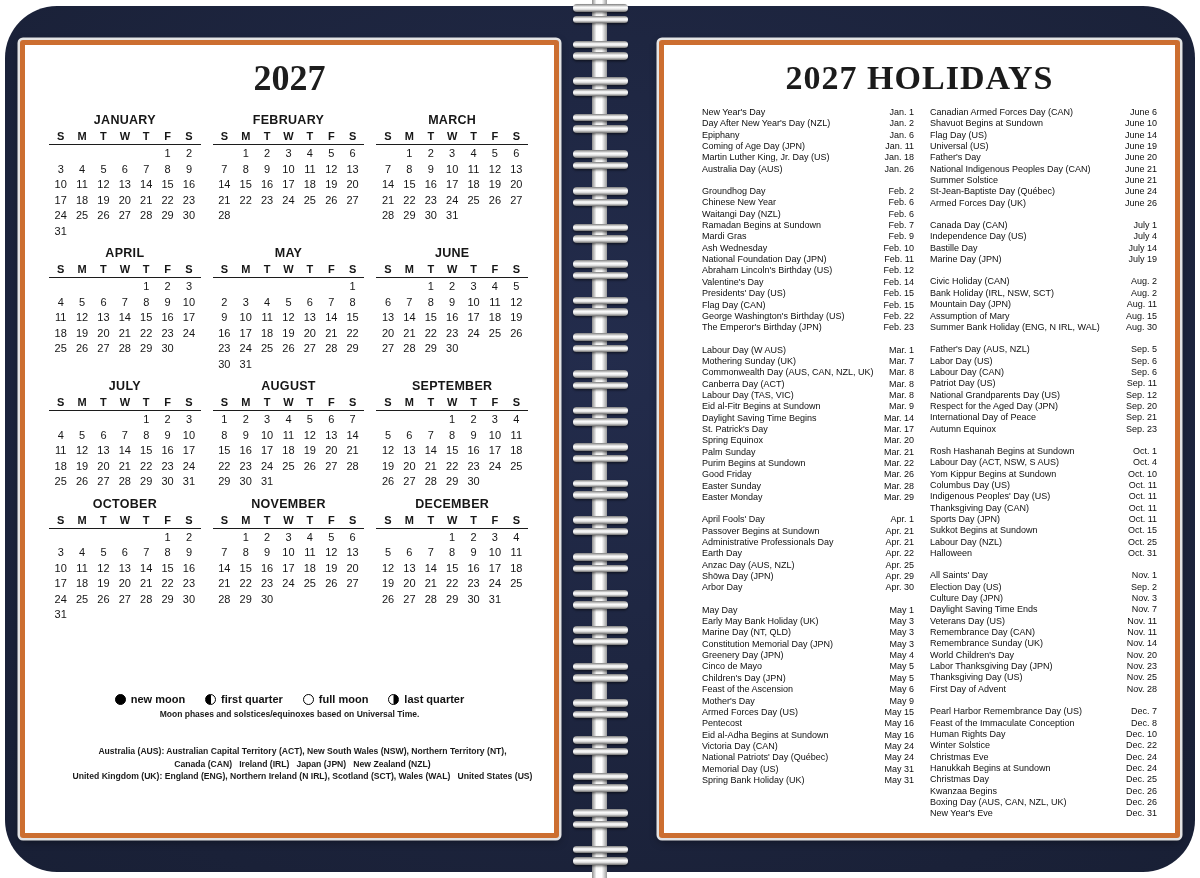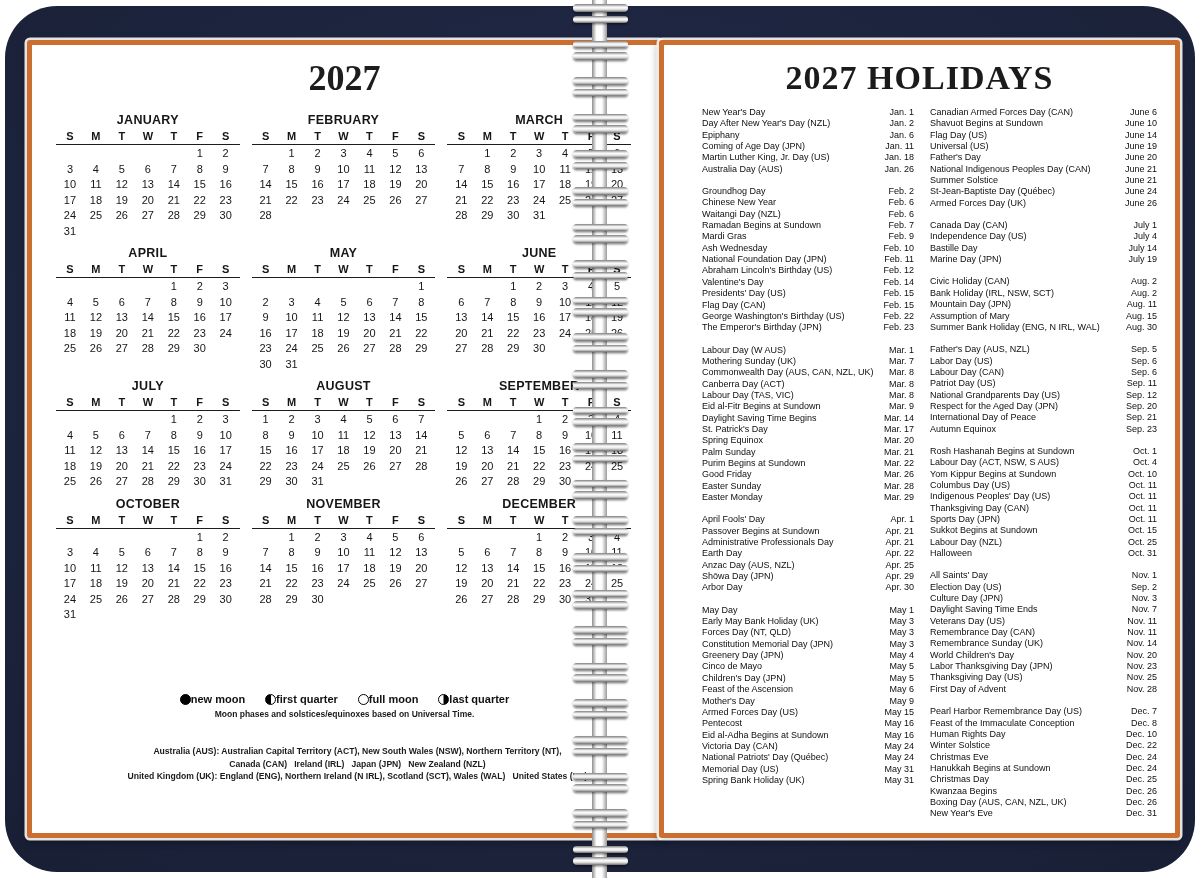--- a/index.html
+++ b/index.html
@@ -3,21 +3,21 @@
 <meta charset="utf-8">
 <style>
   html,body{margin:0;padding:0;background:#ffffff;}
   body{width:1200px;height:878px;position:relative;overflow:hidden;
        font-family:"Liberation Sans", sans-serif;color:#111;}
   .cover{position:absolute;left:5px;top:6px;width:1190px;height:866px;border-radius:52px;
          background:radial-gradient(120% 120% at 50% 40%, #232c4c 0%, #1a2138 55%, #131a2c 100%);}
   .page{position:absolute;top:40px;height:798px;background:#cc6e30;border-radius:3px;
         box-shadow:0 0 0 2.5px rgba(250,250,248,.9), 0 3px 10px rgba(0,0,0,.45);}
   .page-inner{position:absolute;inset:5px;background:#ffffff;}
-  .left-page{left:27px;width:635px;}
+  .left-page{left:20px;width:539px;}
   .right-page{left:659px;width:521px;}
 
   
   .spine-band{position:absolute;left:592px;top:0;width:15px;height:878px;
               background:linear-gradient(90deg,#8e8e8e,#fcfcfc 30%,#ffffff 65%,#9b9b9b);}
   .coil-bar{position:absolute;left:573px;width:55px;height:7.5px;border-radius:4px;
             background:linear-gradient(180deg,#7f7f7f,#fdfdfd 40%,#e8e8e8 65%,#6f6f6f);
             box-shadow:0 1.5px 2px rgba(0,0,0,.45);}
 
   
@@ -26,21 +26,21 @@
   .months-grid{display:grid;grid-template-columns:repeat(3,1fr);column-gap:12px;row-gap:7px;
                padding:14px 26px 0 24px;}
   .m-name{text-align:center;font-weight:bold;font-size:12.5px;letter-spacing:.3px;margin-bottom:3px;color:#161616;}
   .m-head{display:grid;grid-template-columns:repeat(7,1fr);border-bottom:1.6px solid #1c1c1c;
           padding:0 1px 2px 1px;font-weight:bold;font-size:11px;text-align:center;color:#161616;}
   .m-grid{display:grid;grid-template-columns:repeat(7,1fr);padding:1px 1px 0 1px;
           font-size:11px;text-align:center;line-height:15.5px;color:#161616;}
   .moon-block{position:absolute;left:0;right:0;top:648px;}
   .moon-legend{display:flex;justify-content:center;align-items:center;gap:20px;
                font-weight:bold;font-size:11px;}
-  .moon-item{display:flex;align-items:center;justify-content:flex-end;}
+  .moon-item{display:flex;align-items:center;gap:5px;justify-content:flex-end;}
   .moon-icon{width:11px;height:11px;border-radius:50%;border:1.3px solid #000;box-sizing:border-box;display:inline-block;}
   .new-moon-icon{background:#000;}
   .first-quarter-icon{background:linear-gradient(90deg,#000 55%,#fff 45%);}
   .full-moon-icon{background:#fff;}
   .last-quarter-icon{background:linear-gradient(90deg,#fff 45%,#000 55%);}
   .moon-note{text-align:center;font-size:8.5px;font-weight:bold;margin-top:4px;color:#1a1a1a;}
   .abbr{position:absolute;left:0;right:0;top:700px;text-align:center;font-size:8.6px;
         font-weight:bold;line-height:12.6px;color:#1a1a1a;}
   .abbr div{white-space:pre-wrap;padding-left:26px;}
 
@@ -878,21 +878,21 @@
           <div class="hol-group">
             <div class="hol-row">
               <span class="hol-name">May Day</span>
               <span class="hol-date">May 1</span>
             </div>
             <div class="hol-row">
               <span class="hol-name">Early May Bank Holiday (UK)</span>
               <span class="hol-date">May 3</span>
             </div>
             <div class="hol-row">
-              <span class="hol-name">Forces Day (NT, QLD)</span>
+              <span class="hol-name">Marine Day (NT, QLD)</span>
               <span class="hol-date">May 3</span>
             </div>
             <div class="hol-row">
               <span class="hol-name">Constitution Memorial Day (JPN)</span>
               <span class="hol-date">May 3</span>
             </div>
             <div class="hol-row">
               <span class="hol-name">Greenery Day (JPN)</span>
               <span class="hol-date">May 4</span>
             </div>

